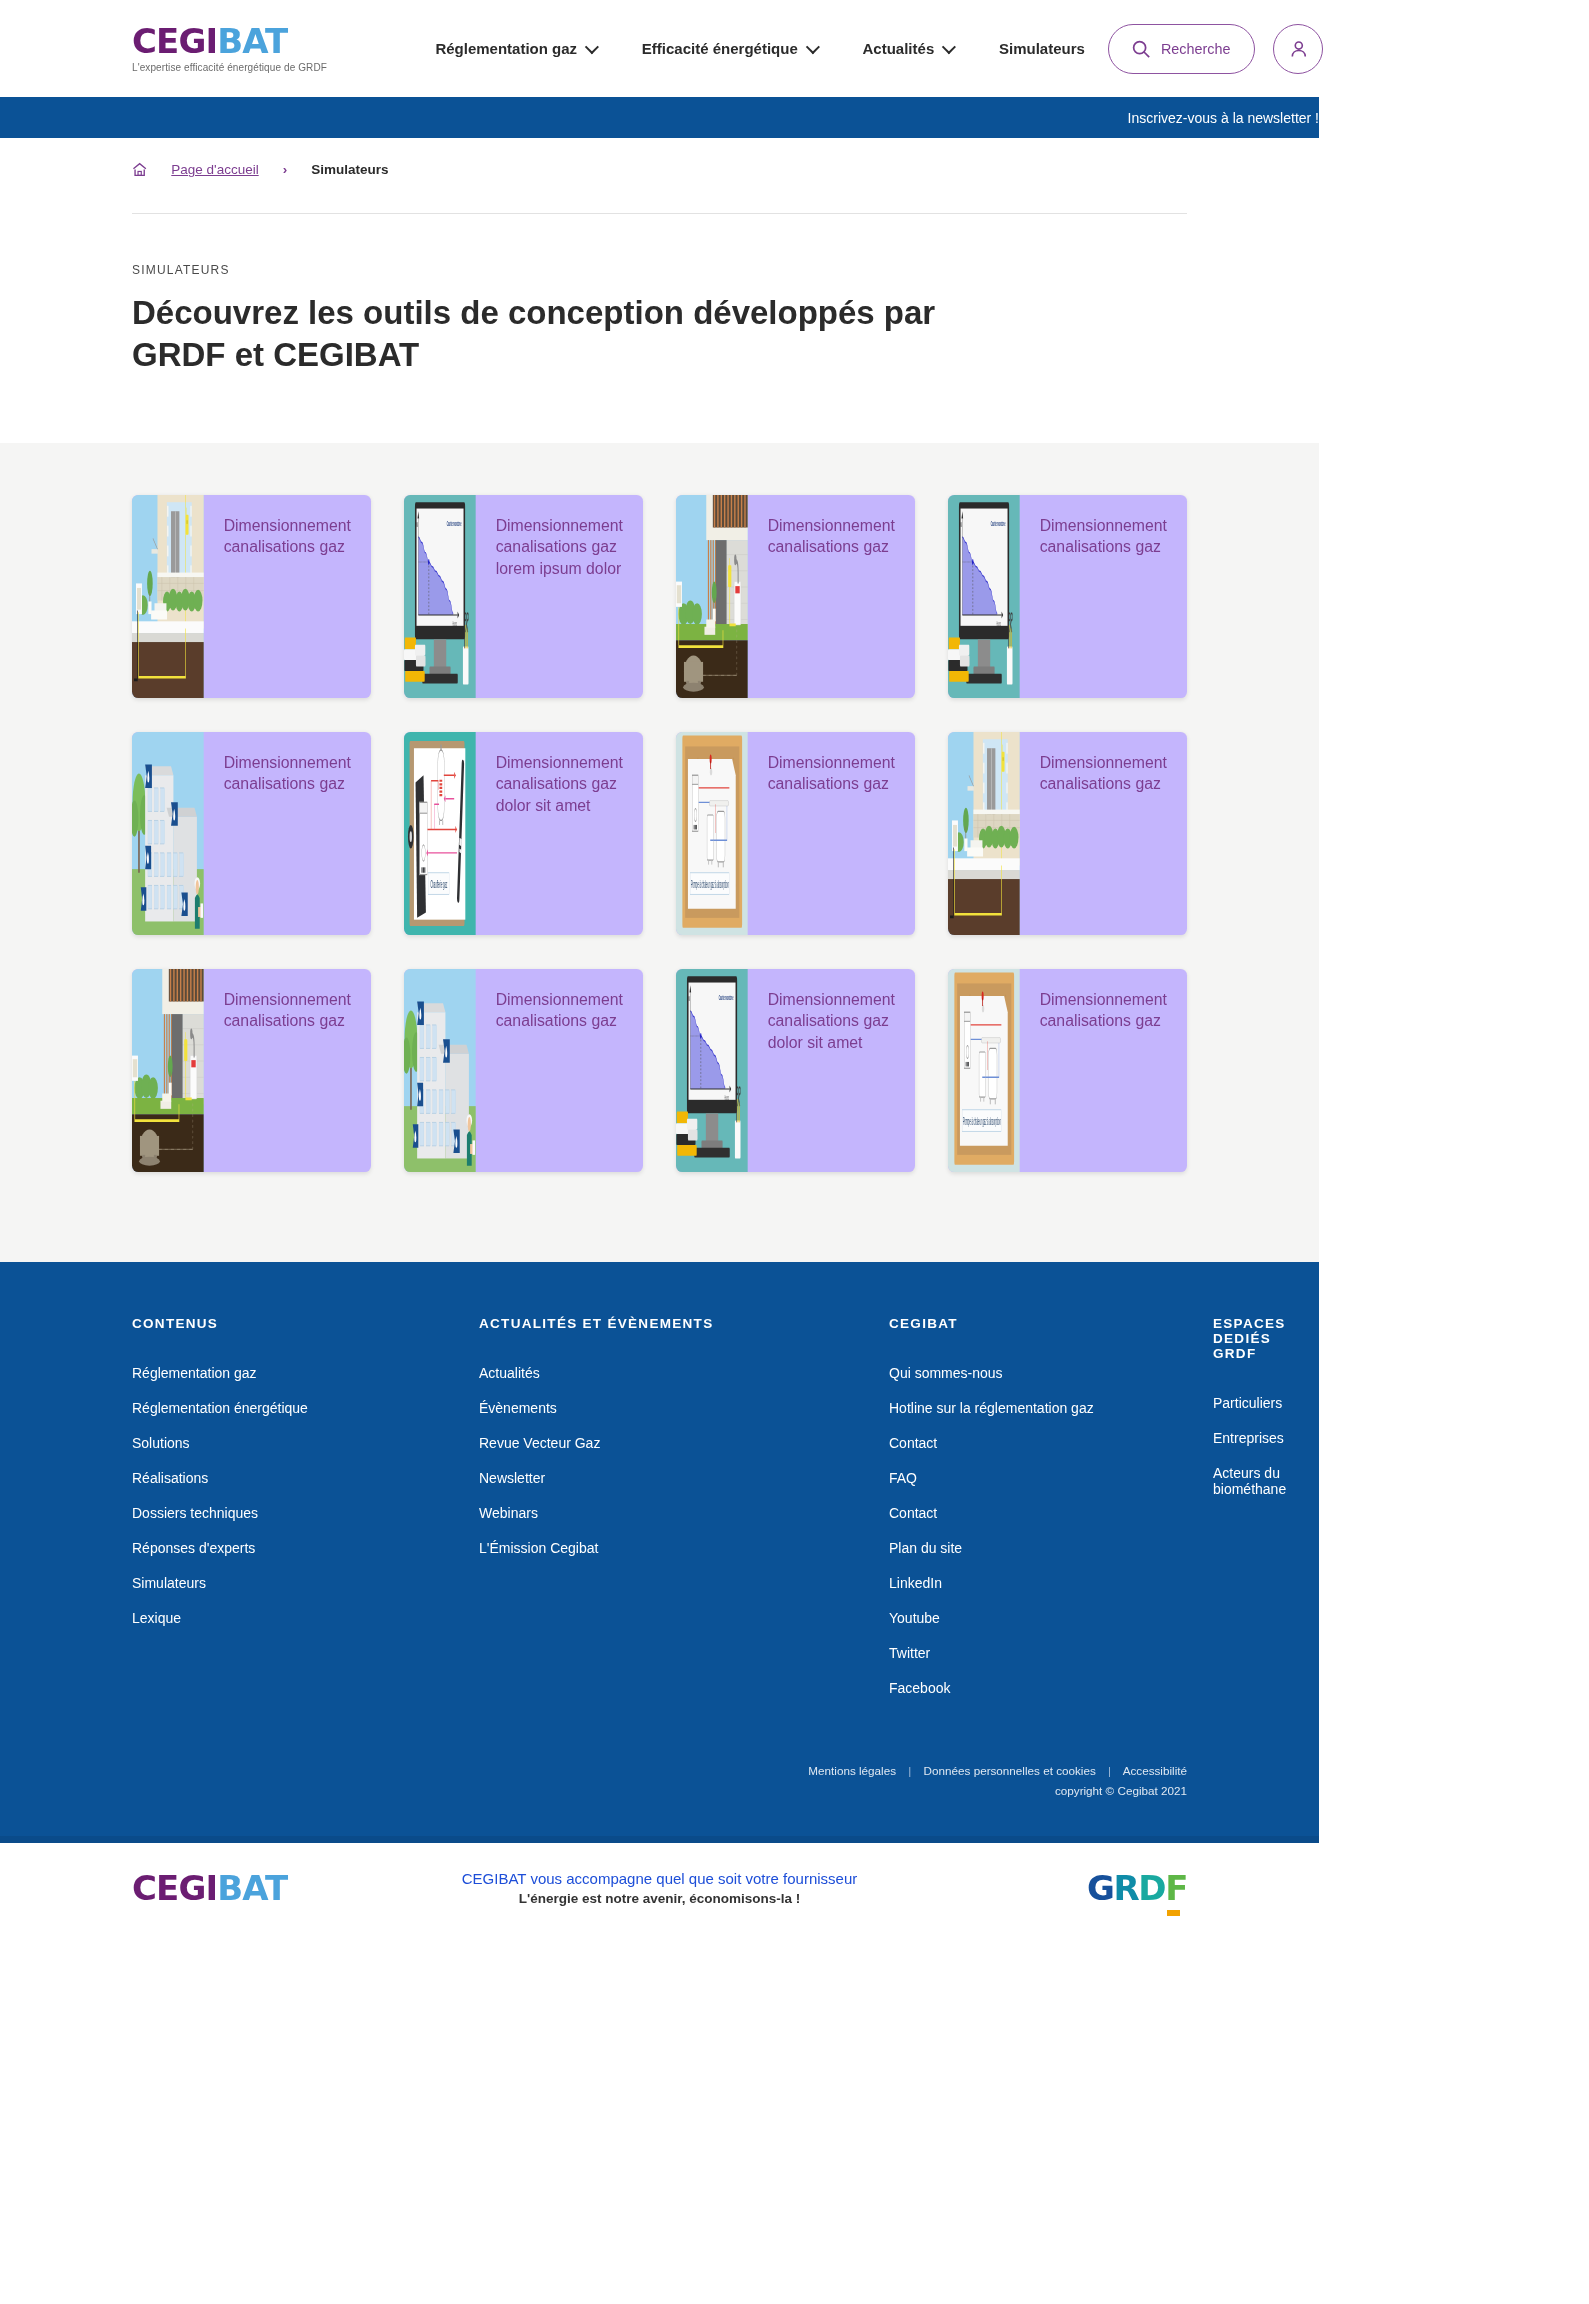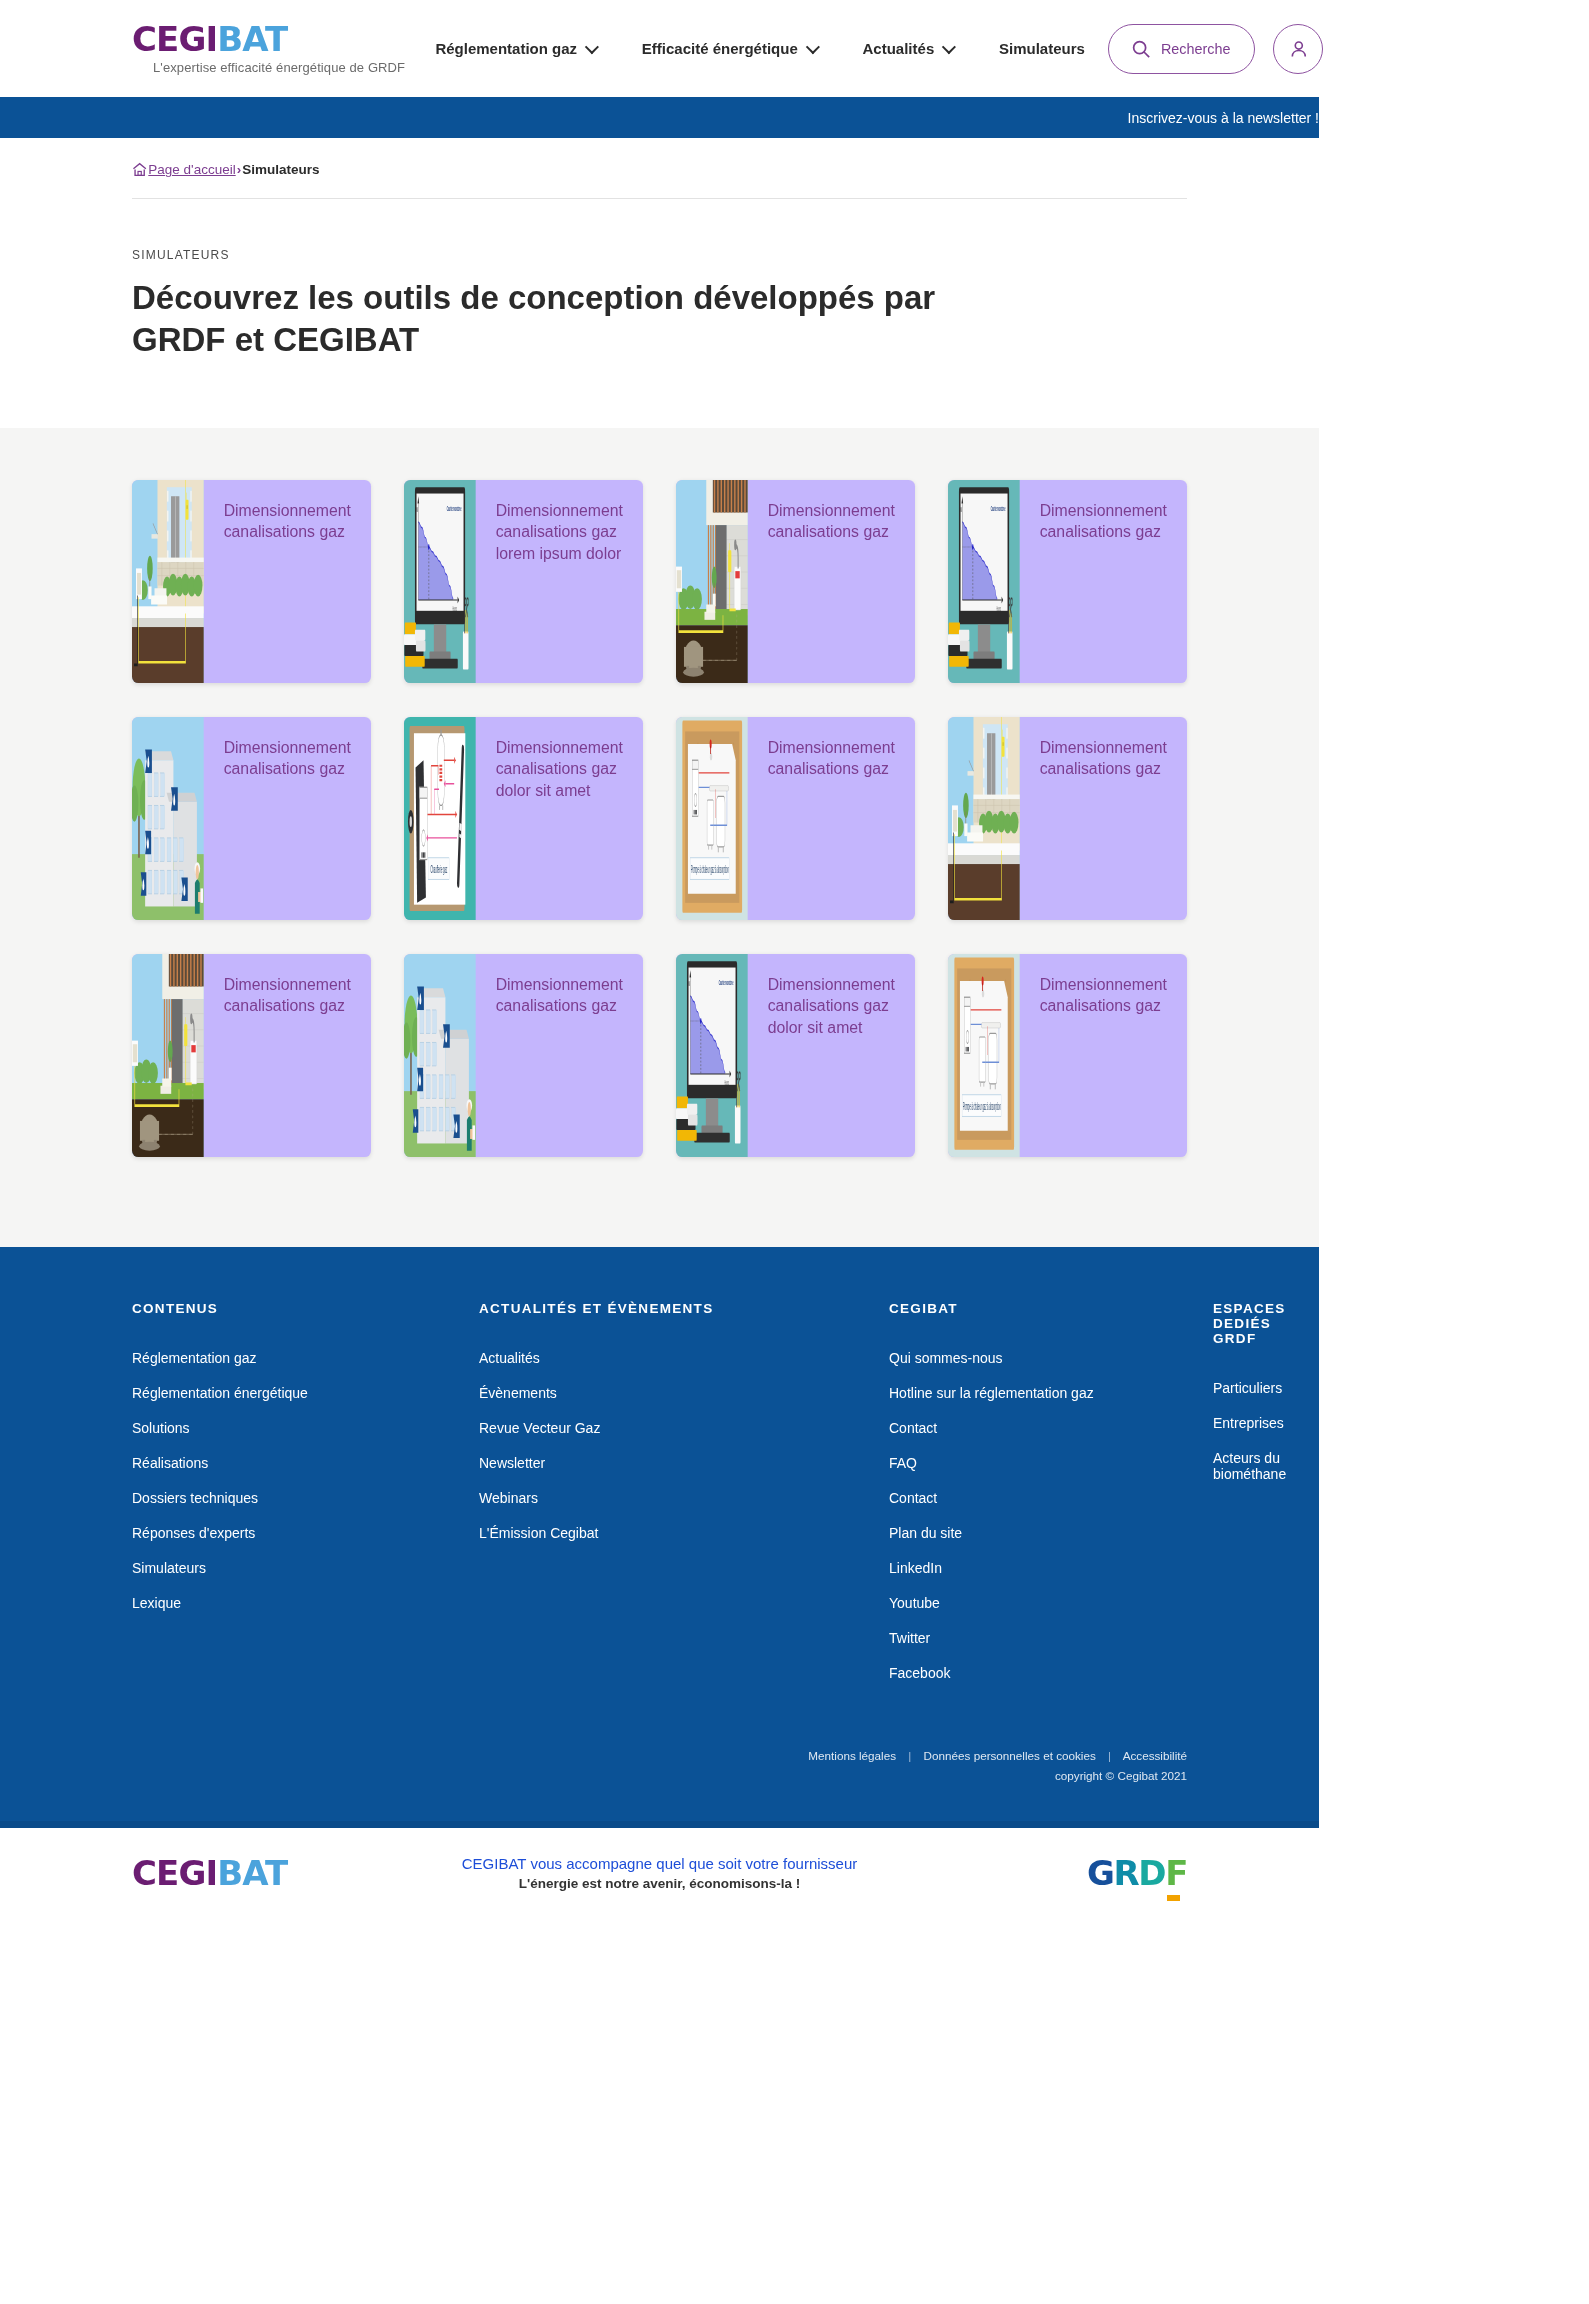--- a/index.html
+++ b/index.html
@@ -24,26 +24,25 @@
   .logo-text {
     font-family: "DejaVu Sans", sans-serif;
     font-size: 34px;
     font-weight: bold;
     letter-spacing: -0.9px;
     line-height: 1;
   }
   .logo-c1 { color: #6b1d72; }
   .logo-c2 { color: #4ba3dc; }
   .logo-tag {
-    font-size: 13px;
+    font-size: 10px;
     color: #6b6b6b;
     letter-spacing: 0.1px;
     margin-top: 4.5px;
     white-space: nowrap;
-    margin-left: 21px;
   }
   .nav { display: flex; align-items: center; margin-left: 95px; gap: 0; }
   .nav-item {
     font-size: 15px;
     font-weight: bold;
     color: #2b2b2b;
     display: flex;
     align-items: center;
     gap: 8px;
     padding: 0 23.4px;
@@ -89,23 +88,23 @@
     height: 41px;
     display: flex; align-items: center; justify-content: flex-end;
     color: #fff;
     font-size: 14px;
     cursor: pointer;
   }
 
   
   .crumb-zone { background: #fff; padding: 24px 132px 0 132px; }
   .crumb {
-    display: flex; align-items: center; gap: 1px;
+    display: flex; align-items: center; gap: 24px;
     font-size: 13.5px;
-    padding-bottom: 21px;
+    padding-bottom: 36px;
     border-bottom: 0.9px solid #e2e2e2;
   }
   .crumb a { color: #7c3d90; text-decoration: underline; cursor: pointer; }
   .crumb .sep { color: #7c3d90; font-weight: bold; font-size: 13.5px; }
   .crumb .cur { color: #2b2b2b; font-weight: bold; }
 
   
   .title-zone { background: #fff; padding: 49px 132px 67px 132px; }
   .kicker {
     font-size: 12px; letter-spacing: 1.2px;

